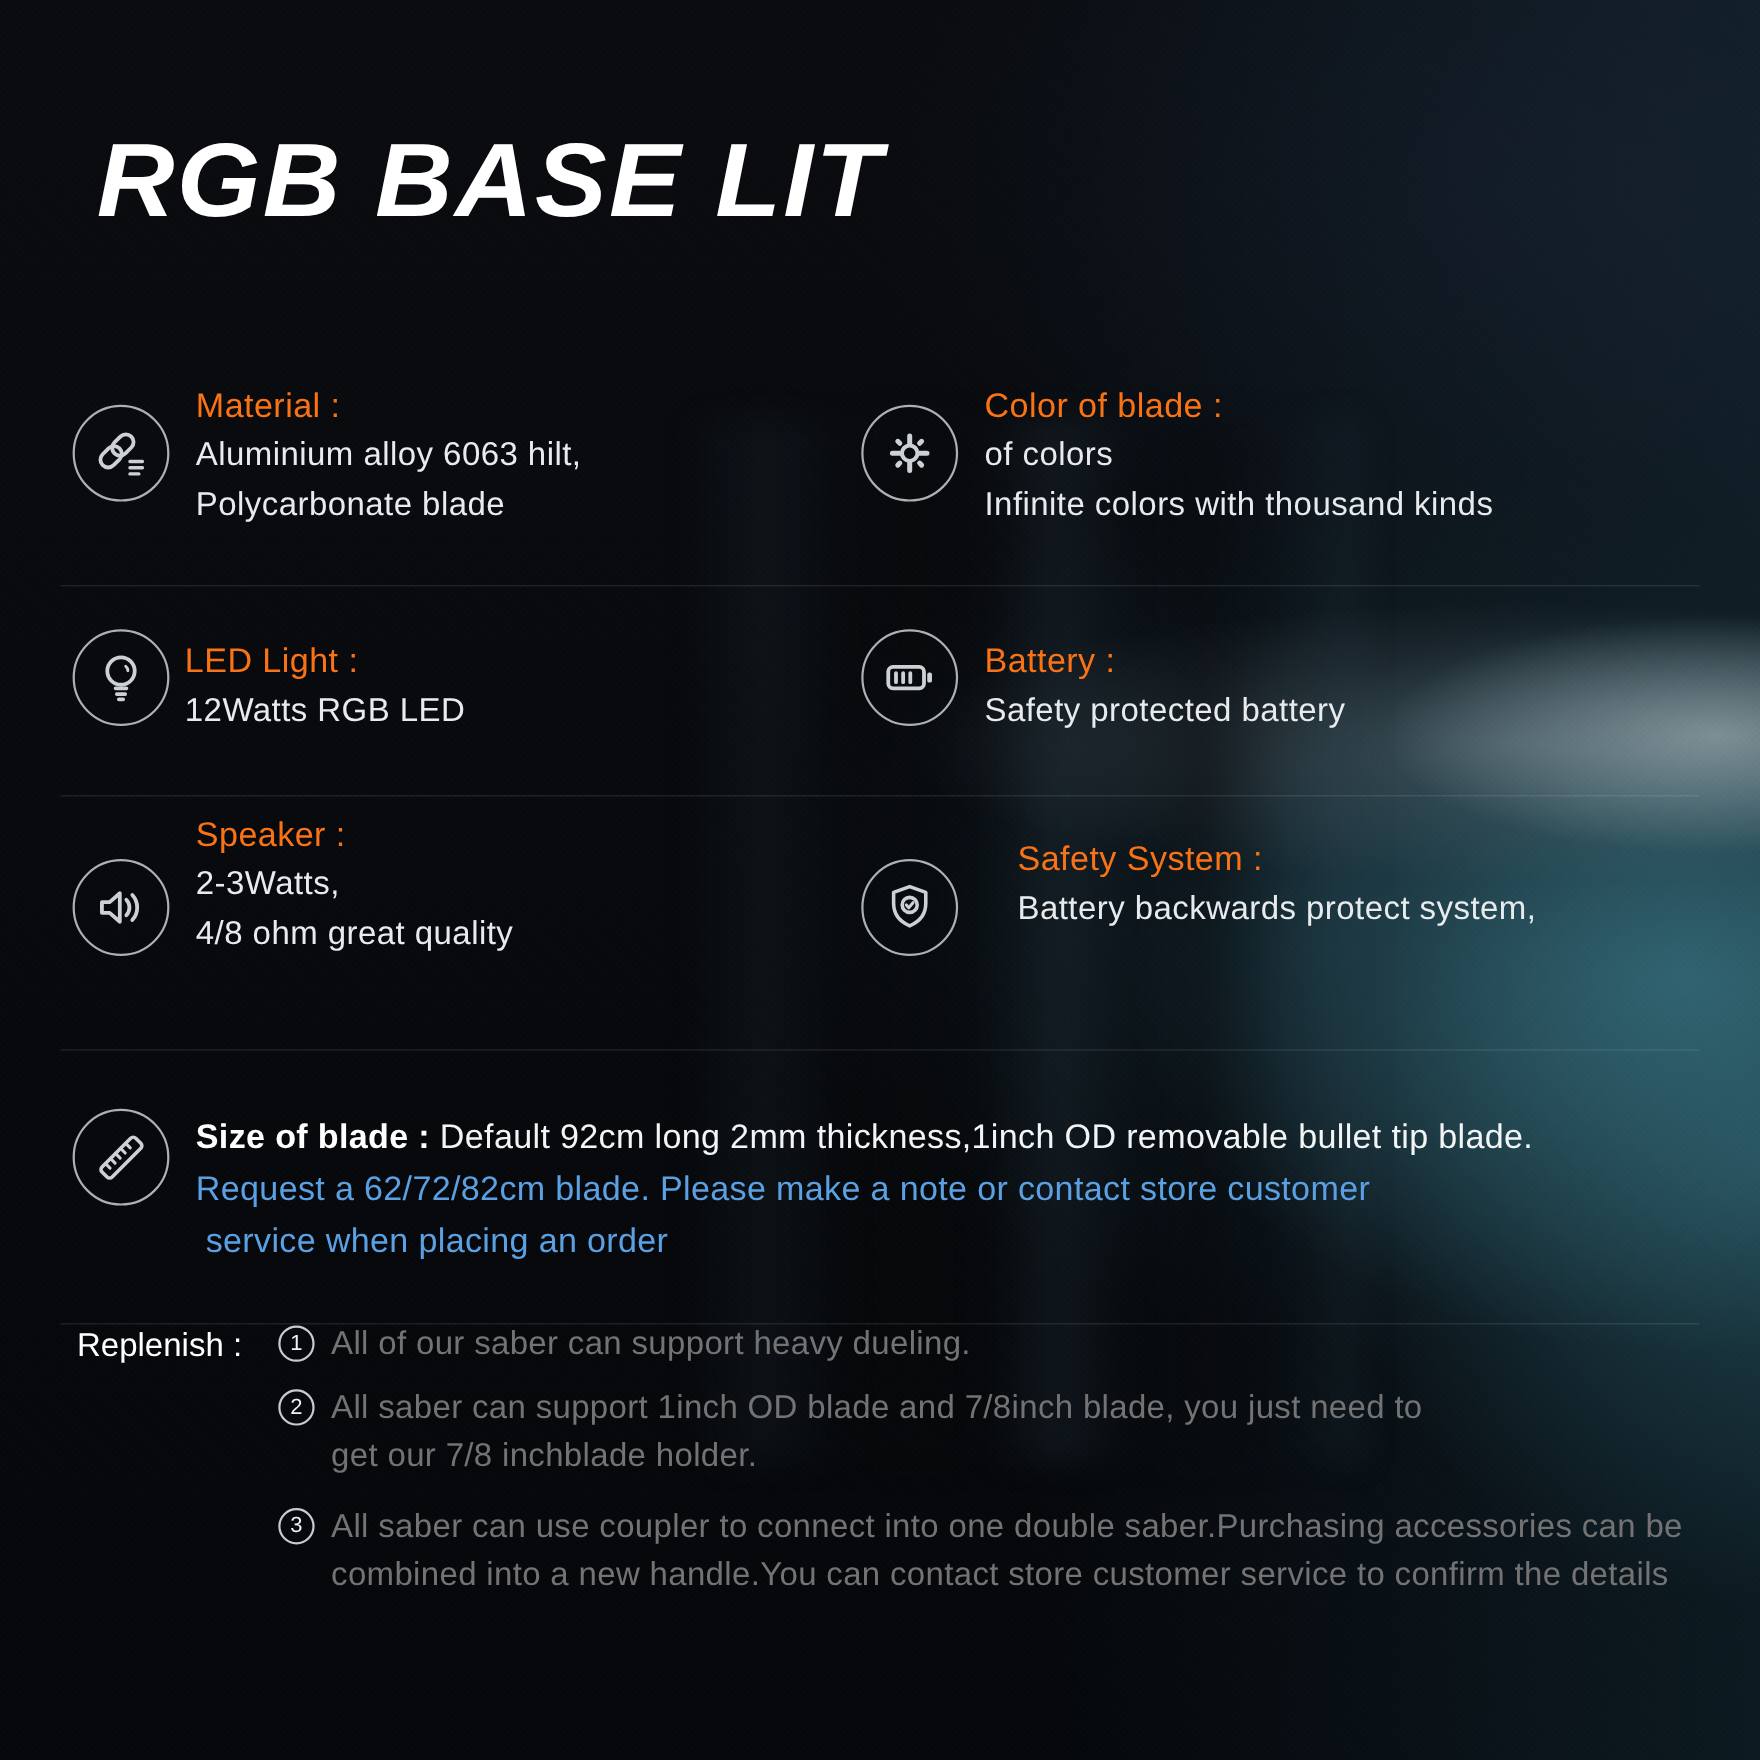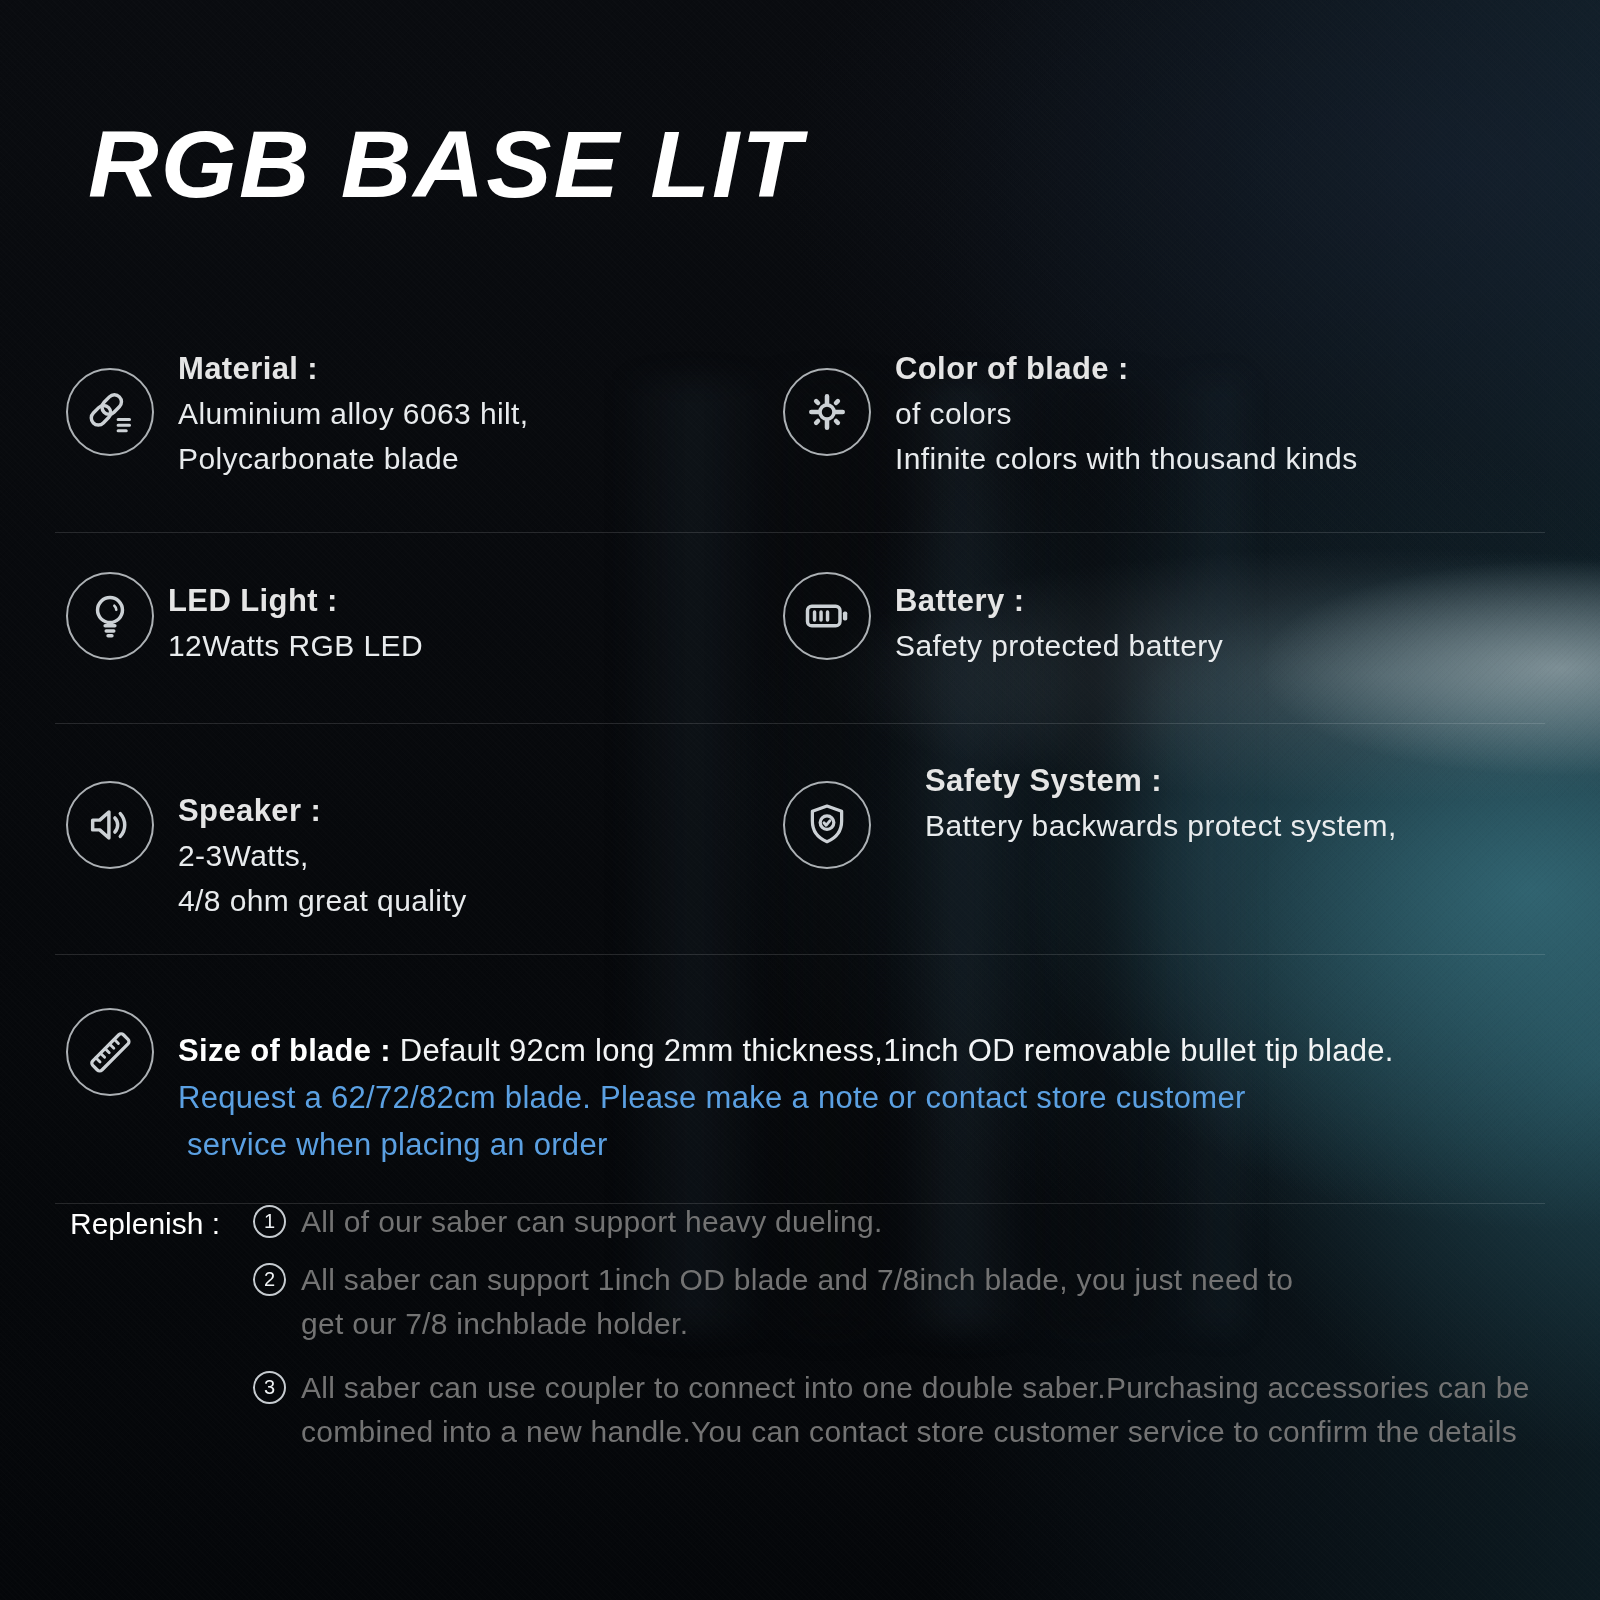--- a/index.html
+++ b/index.html
@@ -36,32 +36,32 @@
       repeating-linear-gradient(45deg, rgba(255,255,255,0.016) 0 1px, transparent 1px 4px),
       repeating-linear-gradient(-45deg, rgba(0,0,0,0.03) 0 1px, transparent 1px 4px);
   }
   
   .title{
     position:absolute;left:88px;top:110px;
     font-size:95px;font-weight:bold;font-style:italic;letter-spacing:2px;
     color:#ffffff;white-space:nowrap;transform:scaleX(1.03);transform-origin:left;
   }
   .feat-text{position:absolute;}
-  .feat-label{font-size:31px;font-weight:bold;color:#e5e5e5;line-height:45px;letter-spacing:.4px;}
+  .feat-label{font-size:31px;font-weight:normal;color:#f97316;line-height:45px;letter-spacing:.4px;}
   .feat-line{font-size:30px;color:#e8ebed;line-height:45px;letter-spacing:.4px;}
   .divider{position:absolute;left:55px;width:1490px;height:1px;background:rgba(255,255,255,0.13);}
   
   .icon-circle{
     position:absolute;width:88px;height:88px;border:2.5px solid rgba(214,219,223,0.8);
     border-radius:50%;display:flex;align-items:center;justify-content:center;box-sizing:border-box;
   }
   .icon-circle svg{display:block;}
   
   .blade-text{position:absolute;left:178px;top:1010px;width:1390px;}
-  .blade-line{font-size:31px;line-height:47px;letter-spacing:.3px;color:#f2f4f5;margin-top:17px;}
+  .blade-line{font-size:31px;line-height:47px;letter-spacing:.3px;color:#f2f4f5;}
   .blade-label{font-weight:bold;color:#ffffff;}
   .blade-note{font-size:31px;line-height:47px;letter-spacing:.3px;color:#5ba0e2;}
   .blade-note.indent{padding-left:9px;}
   
   .replenish-label{position:absolute;left:70px;top:1202px;font-size:30px;font-weight:normal;color:#ffffff;line-height:44px;}
   .rep-item{position:absolute;left:253px;display:flex;gap:15px;align-items:flex-start;}
   .num{
     flex:0 0 auto;display:inline-flex;width:33px;height:33px;margin-top:5px;
     border:2px solid rgba(220,225,229,0.9);border-radius:50%;
     align-items:center;justify-content:center;font-size:20px;color:#eef1f3;box-sizing:border-box;
@@ -136,21 +136,21 @@
     <div class="feat-line">Safety protected battery</div>
   </div>
 
   <div class="icon-circle" style="left:66px;top:781px">
     <svg width="52" height="52" viewBox="0 0 48 48" fill="none" stroke="#ccd1d5" stroke-width="3.2" stroke-linecap="round" stroke-linejoin="round">
       <path d="M8 19.5h6.5L23 12v24l-8.5-7.5H8z"></path>
       <path d="M28.5 17.5a9.5 9.5 0 0 1 0 13"></path>
       <path d="M33.5 13.5a15.5 15.5 0 0 1 0 21"></path>
     </svg>
   </div>
-  <div class="feat-text" style="left:178px;top:788px">
+  <div class="feat-text" style="left:178px;top:736px">
     <div class="feat-label">Speaker :</div>
     <div class="feat-line">2-3Watts,</div>
     <div class="feat-line">4/8 ohm great quality</div>
   </div>
 
   <div class="icon-circle" style="left:783px;top:781px">
     <svg width="52" height="52" viewBox="0 0 48 48" fill="none" stroke="#ccd1d5" stroke-width="3" stroke-linecap="round" stroke-linejoin="round">
       <path d="M24 6.5l13.5 4.8v9.2c0 9.5-5.7 15.6-13.5 18.9-7.8-3.3-13.5-9.4-13.5-18.9v-9.2z"></path>
       <circle cx="24" cy="21.8" r="6.3"></circle>
       <path d="M21.2 21.9l2 2.3 3.6-4.2" stroke-width="2.6"></path>

